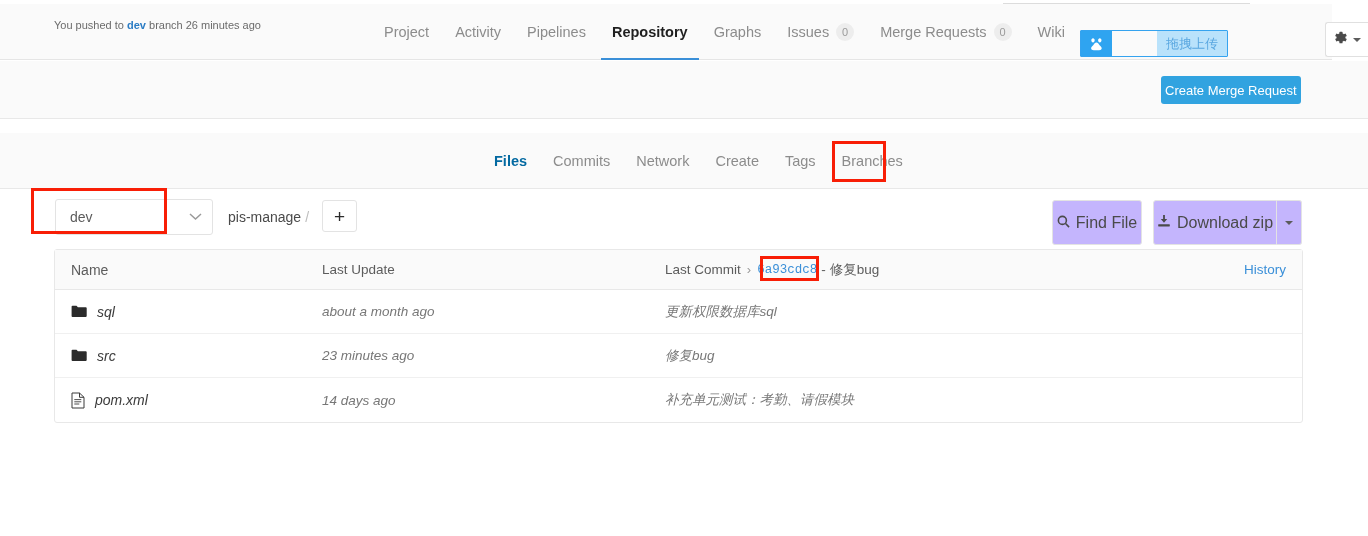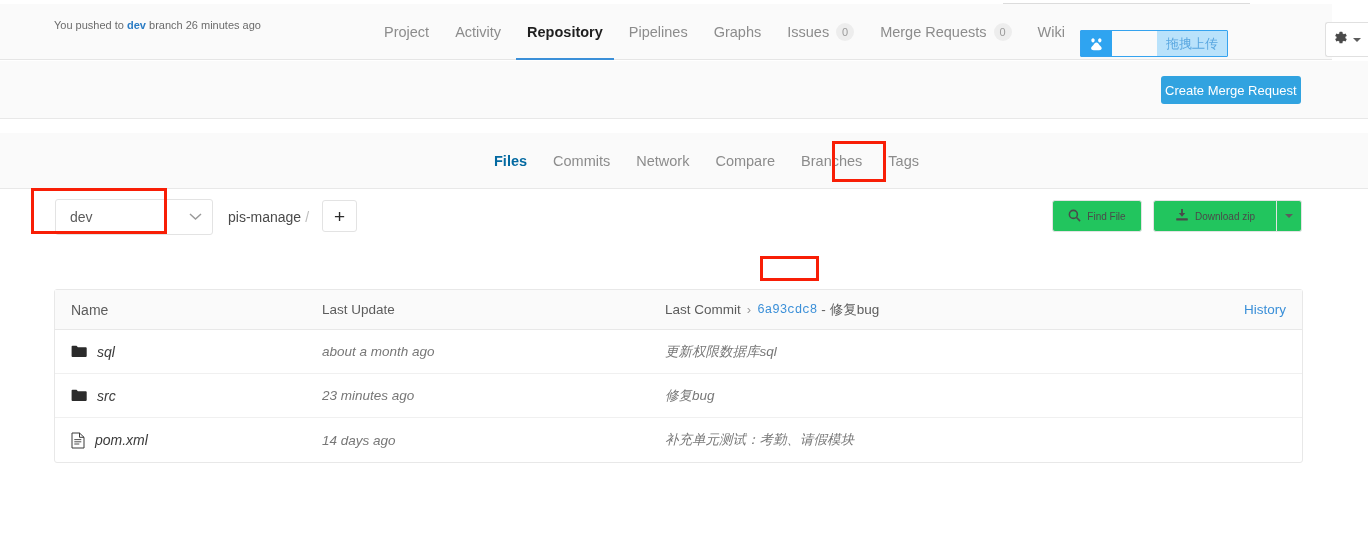--- a/index.html
+++ b/index.html
@@ -125,34 +125,34 @@
     position: absolute; left: 228px; top: 19px; font-size: 14px; color: #4a4a4a;
   }
   .breadcrumb .sep { color: #bdbdbd; margin-left: 4px; }
   .plus-btn {
     position: absolute; left: 322px; top: 200px; width: 35px; height: 32px;
     border: 1px solid #e3e3e3; border-radius: 3px; background: #fff;
     display: flex; align-items: center; justify-content: center;
     font-size: 19px; color: #2b2b2b; cursor: pointer; line-height: 1;
   }
   .rbtn {
-    position: absolute; top: 200px; height: 32px; border: 1px solid #e3e3e3;
-    background: #22c55e; border-radius: 3px; display: flex; align-items: center;
-    justify-content: center; gap: 6px; font-size: 10px; color: #4a4a4a;
+    position: absolute; top: 200px; height: 45px; border: 1px solid #e3e3e3;
+    background: #c4b5fd; border-radius: 3px; display: flex; align-items: center;
+    justify-content: center; gap: 6px; font-size: 16px; color: #4a4a4a;
     cursor: pointer; white-space: nowrap;
   }
   #find-file { left: 1052px; width: 90px; }
   #download-zip { left: 1153px; width: 124px; border-radius: 3px 0 0 3px; }
   #dl-caret { left: 1277px; width: 25px; border-left: none; border-radius: 0 3px 3px 0; }
   #dl-caret .caret { border-top: 4px solid #5c5c5c; border-left: 4px solid transparent; border-right: 4px solid transparent; }
 
   
   .table {
     position: absolute; left: 54px; top: 249px; width: 1249px;
-    border: 1px solid #e8e8e8; border-radius: 3px; background: #fff; margin-top: 40px;
+    border: 1px solid #e8e8e8; border-radius: 3px; background: #fff;
   }
   .thead {
     position: relative; height: 40px; background: #fafafa;
     border-bottom: 1px solid #e8e8e8;
   }
   .trow {
     position: relative; height: 44px; border-bottom: 1px solid #f0f0f0; font-style: italic;
   }
   .trow:last-child { border-bottom: none; }
   .c-name { position: absolute; left: 16px; top: 0; height: 100%; display: flex; align-items: center; font-size: 14px; }
@@ -177,25 +177,25 @@
   <div class="top-cut"></div>
 
   <div class="navbar">
     <div class="nav-tabs">
       <div class="nav-tab">
           <span>Project</span>
         </div>
       <div class="nav-tab">
           <span>Activity</span>
         </div>
+      <div class="nav-tab">
+          <span>Pipelines</span>
+        </div>
       <div class="nav-tab active">
           <span>Repository</span>
-        </div>
-      <div class="nav-tab">
-          <span>Pipelines</span>
         </div>
       <div class="nav-tab">
           <span>Graphs</span>
         </div>
       <div class="nav-tab">
         <span>Issues</span>
         <span class="nav-badge">0</span>
       </div>
       <div class="nav-tab">
         <span>Merge Requests</span>
@@ -241,27 +241,27 @@
       <div class="subnav-tab active">
           <span>Files</span>
         </div>
       <div class="subnav-tab">
           <span>Commits</span>
         </div>
       <div class="subnav-tab">
           <span>Network</span>
         </div>
       <div class="subnav-tab">
-          <span>Compare</span>
+          <span>Create</span>
+        </div>
+      <div class="subnav-tab">
+          <span>Tags</span>
         </div>
       <div class="subnav-tab">
           <span>Branches</span>
-        </div>
-      <div class="subnav-tab">
-          <span>Tags</span>
         </div>
     </div>
   </div>
 
   <div class="branch-row">
     <div class="branch-select">
       <span class="val">dev</span>
       <span class="chev">
         <svg width="13" height="8" viewBox="0 0 13 8" fill="none" stroke="#9a9a9a" stroke-width="1.5">
             <path d="M1 1l5.5 5L12 1"></path>

